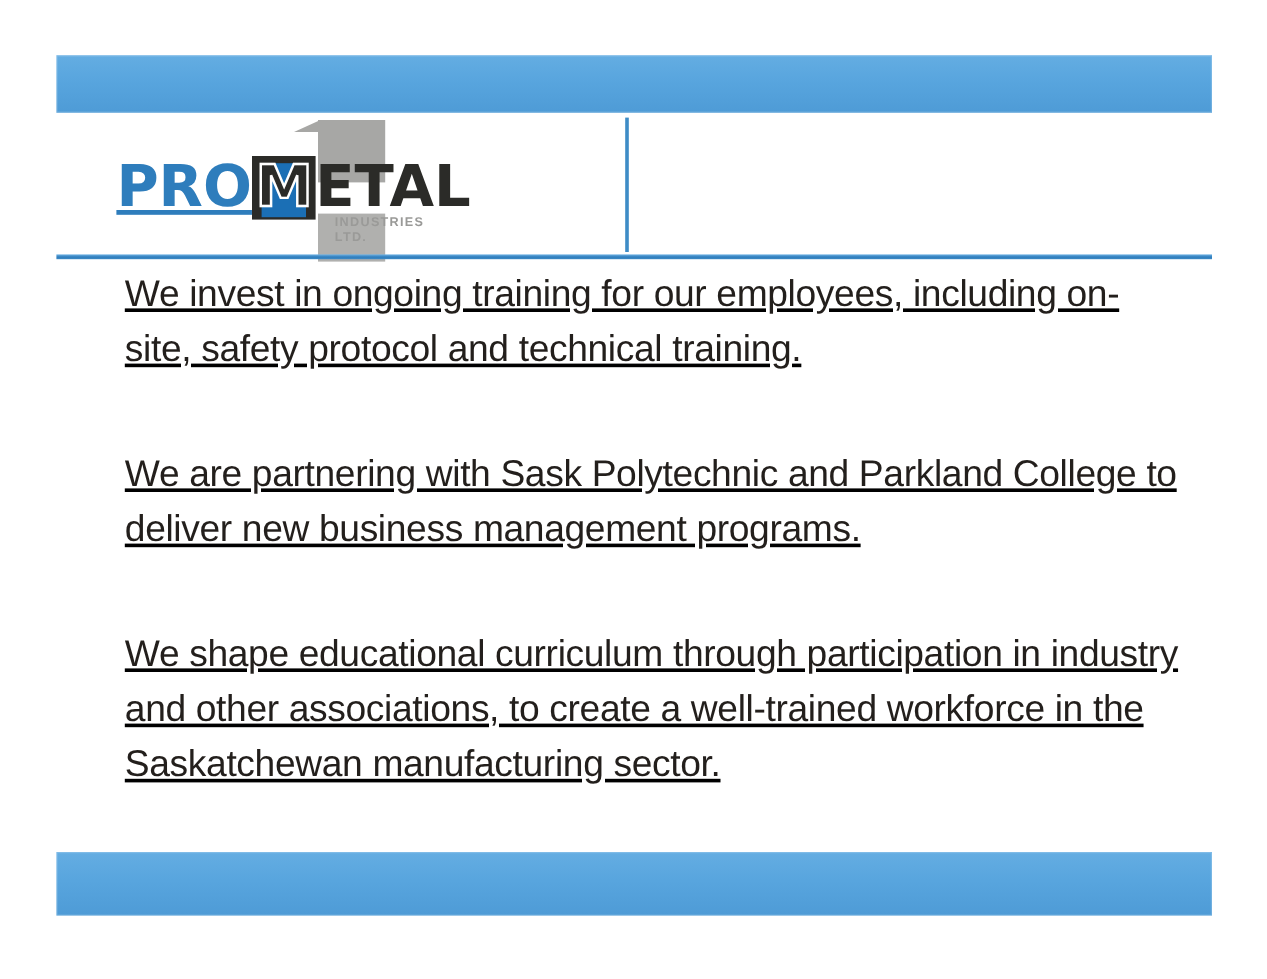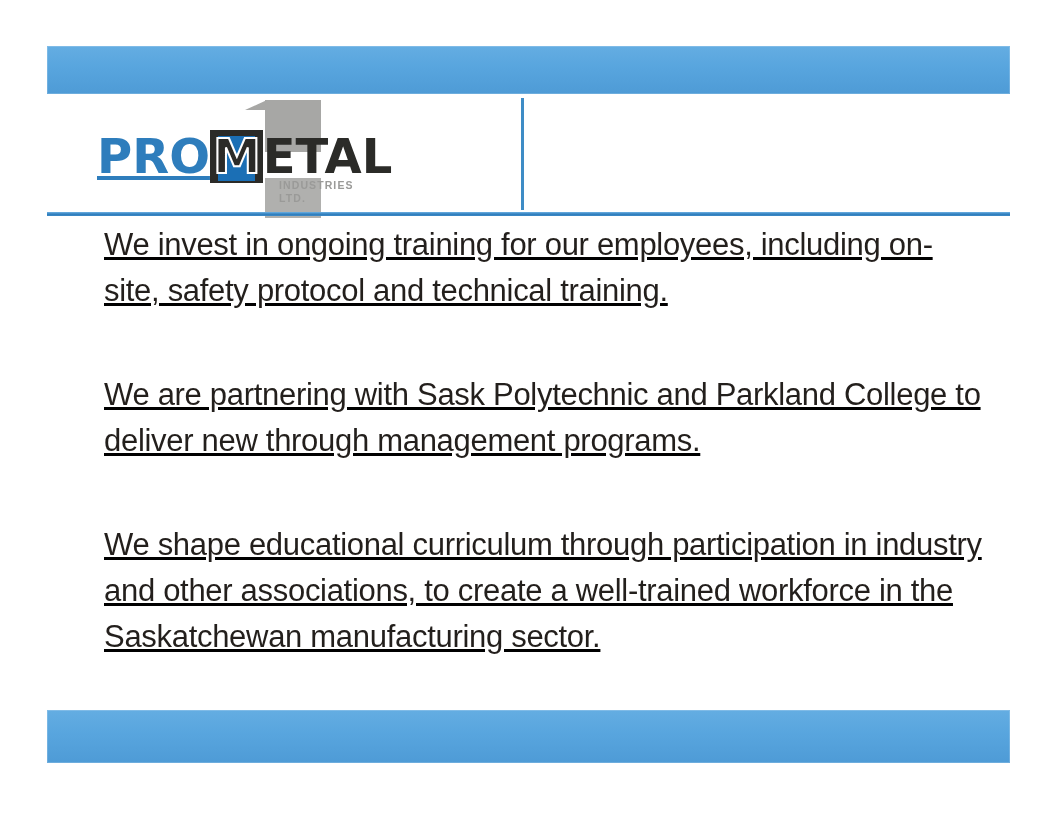--- a/index.html
+++ b/index.html
@@ -234,19 +234,19 @@
     </div>
 
     <div class="header-divider"></div>
 
   </div>
 
   <div class="header-rule"></div>
 
   <div class="body-area">
     <p class="para">We invest in ongoing training for our employees, including on-site, safety protocol and technical training.</p>
-    <p class="para">We are partnering with Sask Polytechnic and Parkland College to deliver new through management programs.</p>
+    <p class="para">We are partnering with Sask Polytechnic and Parkland College to deliver new business management programs.</p>
     <p class="para">We shape educational curriculum through participation in industry and other associations, to create a well-trained workforce in the Saskatchewan manufacturing sector.</p>
   </div>
 
   <div class="bar bar-bottom"></div>
 
 </div>
 
 </body></html>

